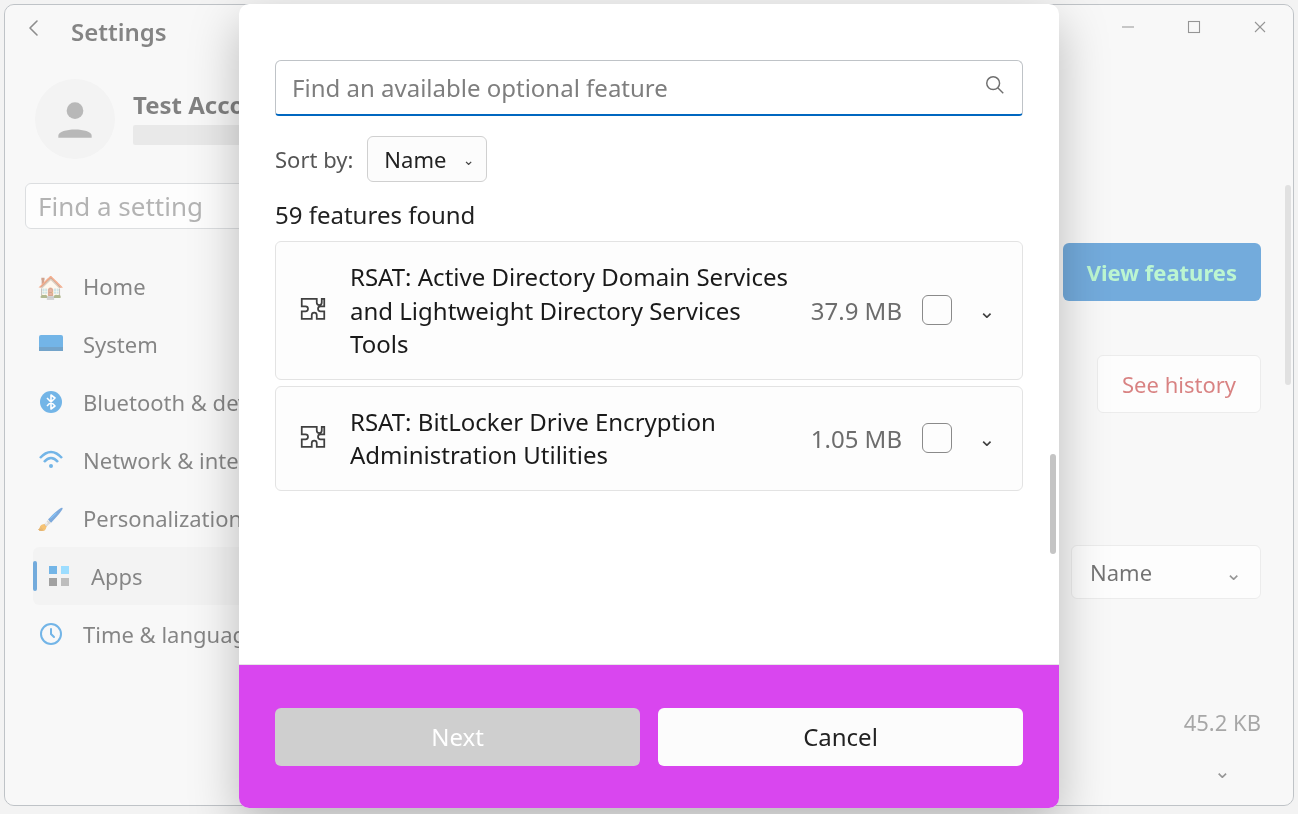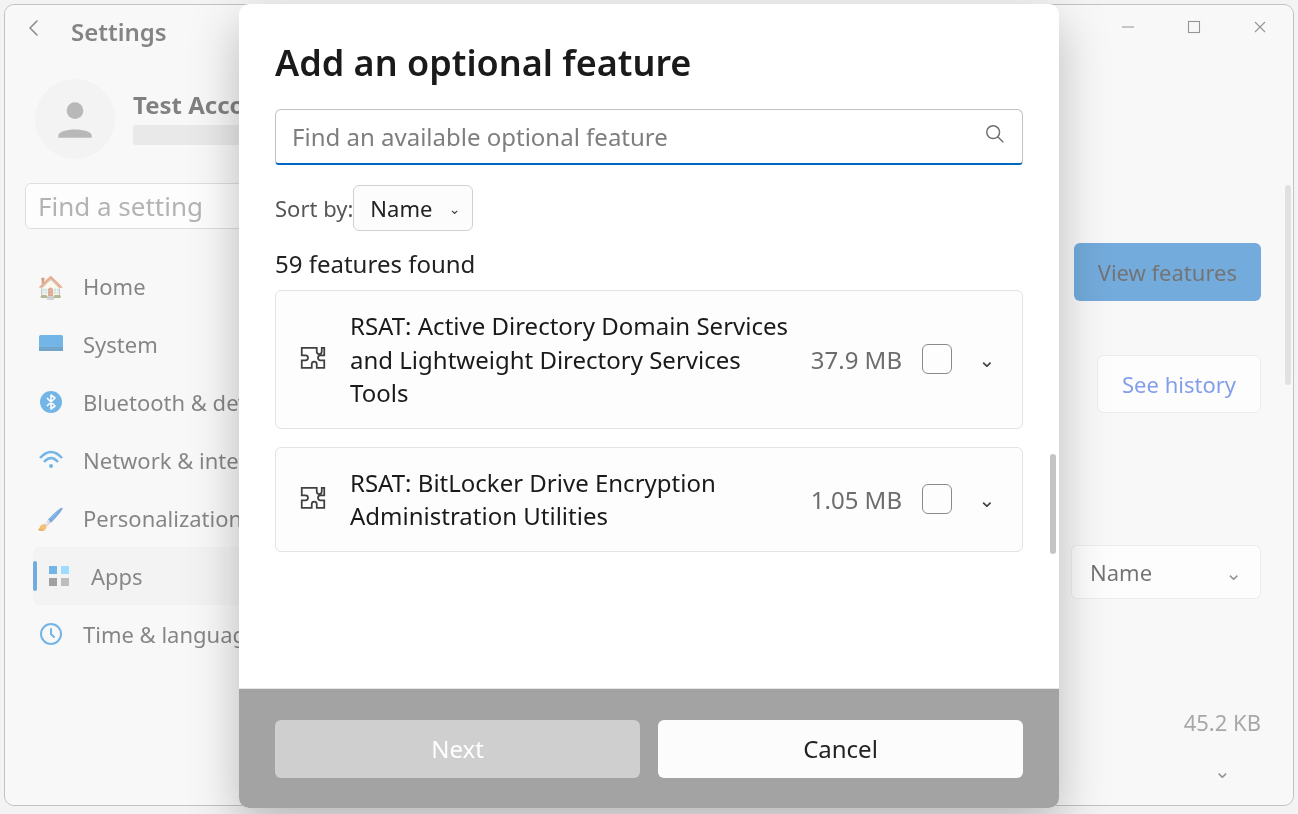--- a/index.html
+++ b/index.html
@@ -40,22 +40,22 @@
 .search-box input { border:none; outline:none; flex:1; font-size:26px; background:transparent;}
 
 .nav { margin-top: 28px; }
 .nav-item { display: flex; align-items: center; height: 58px; padding-left: 12px; border-radius: 6px; font-size: 22px; color: #222; cursor: default; gap: 18px;}
 .nav-item.selected { background: #eaeaea; position: relative; margin-left: 8px;}
 .nav-item.selected::before { content:""; position:absolute; left:0; top:14px; width:4px; height:30px; background:#0067c0; border-radius:2px;}
 .nav-icon { width: 28px; height: 28px; display:flex; align-items:center; justify-content:center; font-size: 22px;}
 
 
 .main { flex: 1; padding-right: 30px; position: relative;}
-.btn-primary { position:absolute; top: 186px; right: 32px; height: 58px; padding: 0 24px; background:#0067c0; color:#000000; border:none; border-radius:6px; font-size:22px; font-weight:400;}
-.btn-flat { position:absolute; top: 298px; right: 32px; height: 58px; padding: 0 24px; background:#fcfcfc; color:#1d4ed8; border:1px solid #dcdcdc; border-radius:6px; font-size:22px;}
+.btn-primary { position:absolute; top: 186px; right: 32px; height: 58px; padding: 0 24px; background:#0067c0; color:#86efac; border:none; border-radius:6px; font-size:22px; font-weight:700;}
+.btn-flat { position:absolute; top: 298px; right: 32px; height: 58px; padding: 0 24px; background:#fcfcfc; color:#b91c1c; border:1px solid #dcdcdc; border-radius:6px; font-size:22px;}
 .sort-pill { position:absolute; top: 488px; right: 32px; height: 54px; width: 190px; background:#fcfcfc; border:1px solid #dcdcdc; border-radius:6px; display:flex; align-items:center; padding:0 18px; font-size:22px; justify-content:space-between;}
 .item-row { position:absolute; right:32px; height:60px; display:flex; align-items:center; gap:20px; font-size:22px; color:#5f5f5f;}
 .item-row.r1 { top: 650px; flex-direction: column;}
 .chev { font-size:20px; color:#404040; }
 
 
 .dim { position:absolute; inset:0; background: rgba(255,255,255,0.45); }
 
 
 .dialog {
@@ -68,38 +68,38 @@
   display: flex; flex-direction: column;
   overflow: hidden;
 }
 .dialog-body { padding: 34px 36px 0 36px; flex: 1; overflow: hidden; position:relative; }
 .dialog-title { font-size: 36px; font-weight: 600; color: #1a1a1a; }
 .dialog-search { margin-top: 22px; height: 56px; border: 1px solid #bfc3c7; border-bottom: 2px solid #0067c0; border-radius: 6px 6px 4px 4px; display:flex; align-items:center; padding: 0 16px;}
 .dialog-search input { flex:1; border:none; outline:none; font-size: 24px; color:#be185d;}
 .dialog-search input::placeholder{ color:#7e7e7e;}
 .dialog-search .sicon { color:#6f6f6f;}
 
-.sort-row { margin-top: 20px; display:flex; align-items:center; gap: 0; font-size:22px; color:#555;}
+.sort-row { margin-top: 20px; display:flex; align-items:center; gap: 14px; font-size:22px; color:#555;}
 .sort-dd { height: 46px; border:1px solid #d0d0d0; border-radius:6px; padding: 0 40px 0 16px; display:flex; align-items:center; position:relative; font-size:22px; color:#222; background:#fcfcfc;}
 .sort-dd .dd-chev { position:absolute; right:12px; top:50%; transform:translateY(-50%); font-size:14px; color:#444;}
 
 .found-label { margin-top: 16px; font-size: 24px; color:#222;}
 
-.feature-list { margin-top: 10px; display:flex; flex-direction:column; gap:18px; height: 330px; overflow:hidden;}
+.feature-list { margin-top: 10px; display:flex; flex-direction:column; gap:6px; height: 330px; overflow:hidden;}
 .feature-card { border:1px solid #e3e3e3; border-radius:6px; padding: 18px 20px; display:flex; align-items:center; gap:20px; background:#fdfdfd;}
 .feat-icon { width:34px; display:flex; align-items:center; justify-content:center;}
 .feat-icon svg { stroke:#404040; fill:none; stroke-width:1.4;}
 .feat-name { flex:1; font-size:24px; color:#1a1a1a; line-height:1.4;}
 .feat-size { font-size:24px; color:#6d6d6d; white-space:nowrap;}
 .feat-check { width:30px; height:30px; border:1.5px solid #8a8a8a; border-radius:6px; }
 .feat-expand { width:30px; text-align:center; color:#404040; font-size:20px;}
 
 .scroll-hint { position:absolute; right: 3px; top: 450px; width:6px; height:100px; background:#c4c4c4; border-radius:3px;}
 
-.dialog-footer { height: 120px; background:#a3a3a3; border-top:1px solid #e6e6e6; display:flex; align-items:center; justify-content:center; gap:18px; padding: 0 36px;}
+.dialog-footer { height: 144px; background:#d946ef; border-top:1px solid #e6e6e6; display:flex; align-items:center; justify-content:center; gap:18px; padding: 0 36px;}
 .dialog-footer button { flex:1; max-width: 368px; height: 58px; border-radius:6px; font-size:24px; border:1px solid transparent;}
 .btn-next { background:#cfcfcf; color:#fff; }
 .btn-cancel { background:#fcfcfc; color:#222; border:1px solid #d0d0d0;}
 
 
 .win-scroll { position:absolute; right:2px; top:180px; width:6px; height:200px; background:#c9c9c9; border-radius:3px;}
 </style>
 </head>
 <body>
 
@@ -223,21 +223,20 @@
       </div>
 
     </div>
   </div>
   <div class="win-scroll"></div>
   <div class="dim"></div>
 </div>
 
 <div class="dialog">
   <div class="dialog-body">
-    <div class="dialog-title">Add an optional feature</div>
 
     <div class="dialog-search">
       <input type="text" placeholder="Find an available optional feature" style="">
       <span class="sicon">
         <svg width="22" height="22" viewBox="0 0 24 24" fill="none">
             <circle cx="10" cy="10" r="7" stroke="#6f6f6f" stroke-width="1.6"></circle>
             <line x1="15" y1="15" x2="21" y2="21" stroke="#6f6f6f" stroke-width="1.6"></line>
           </svg>
       </span>
     </div>

